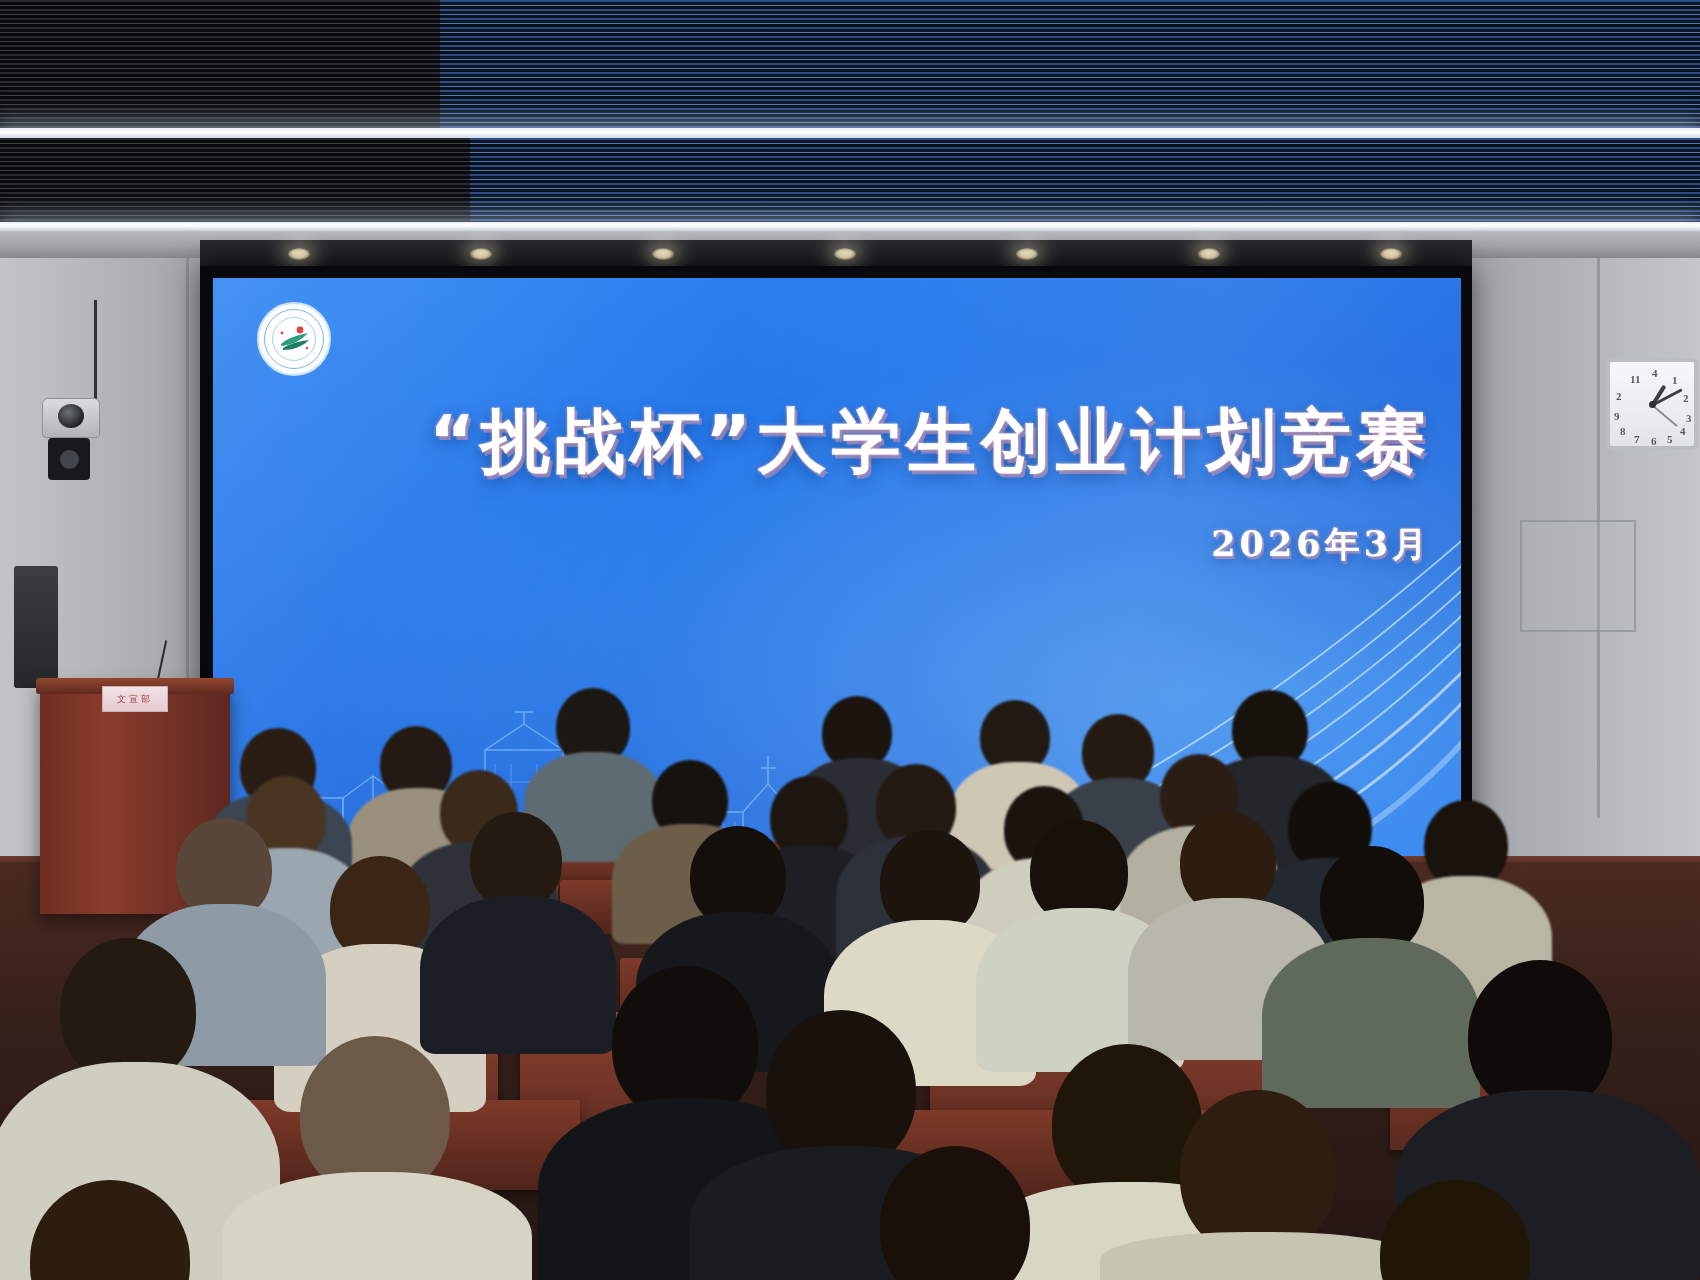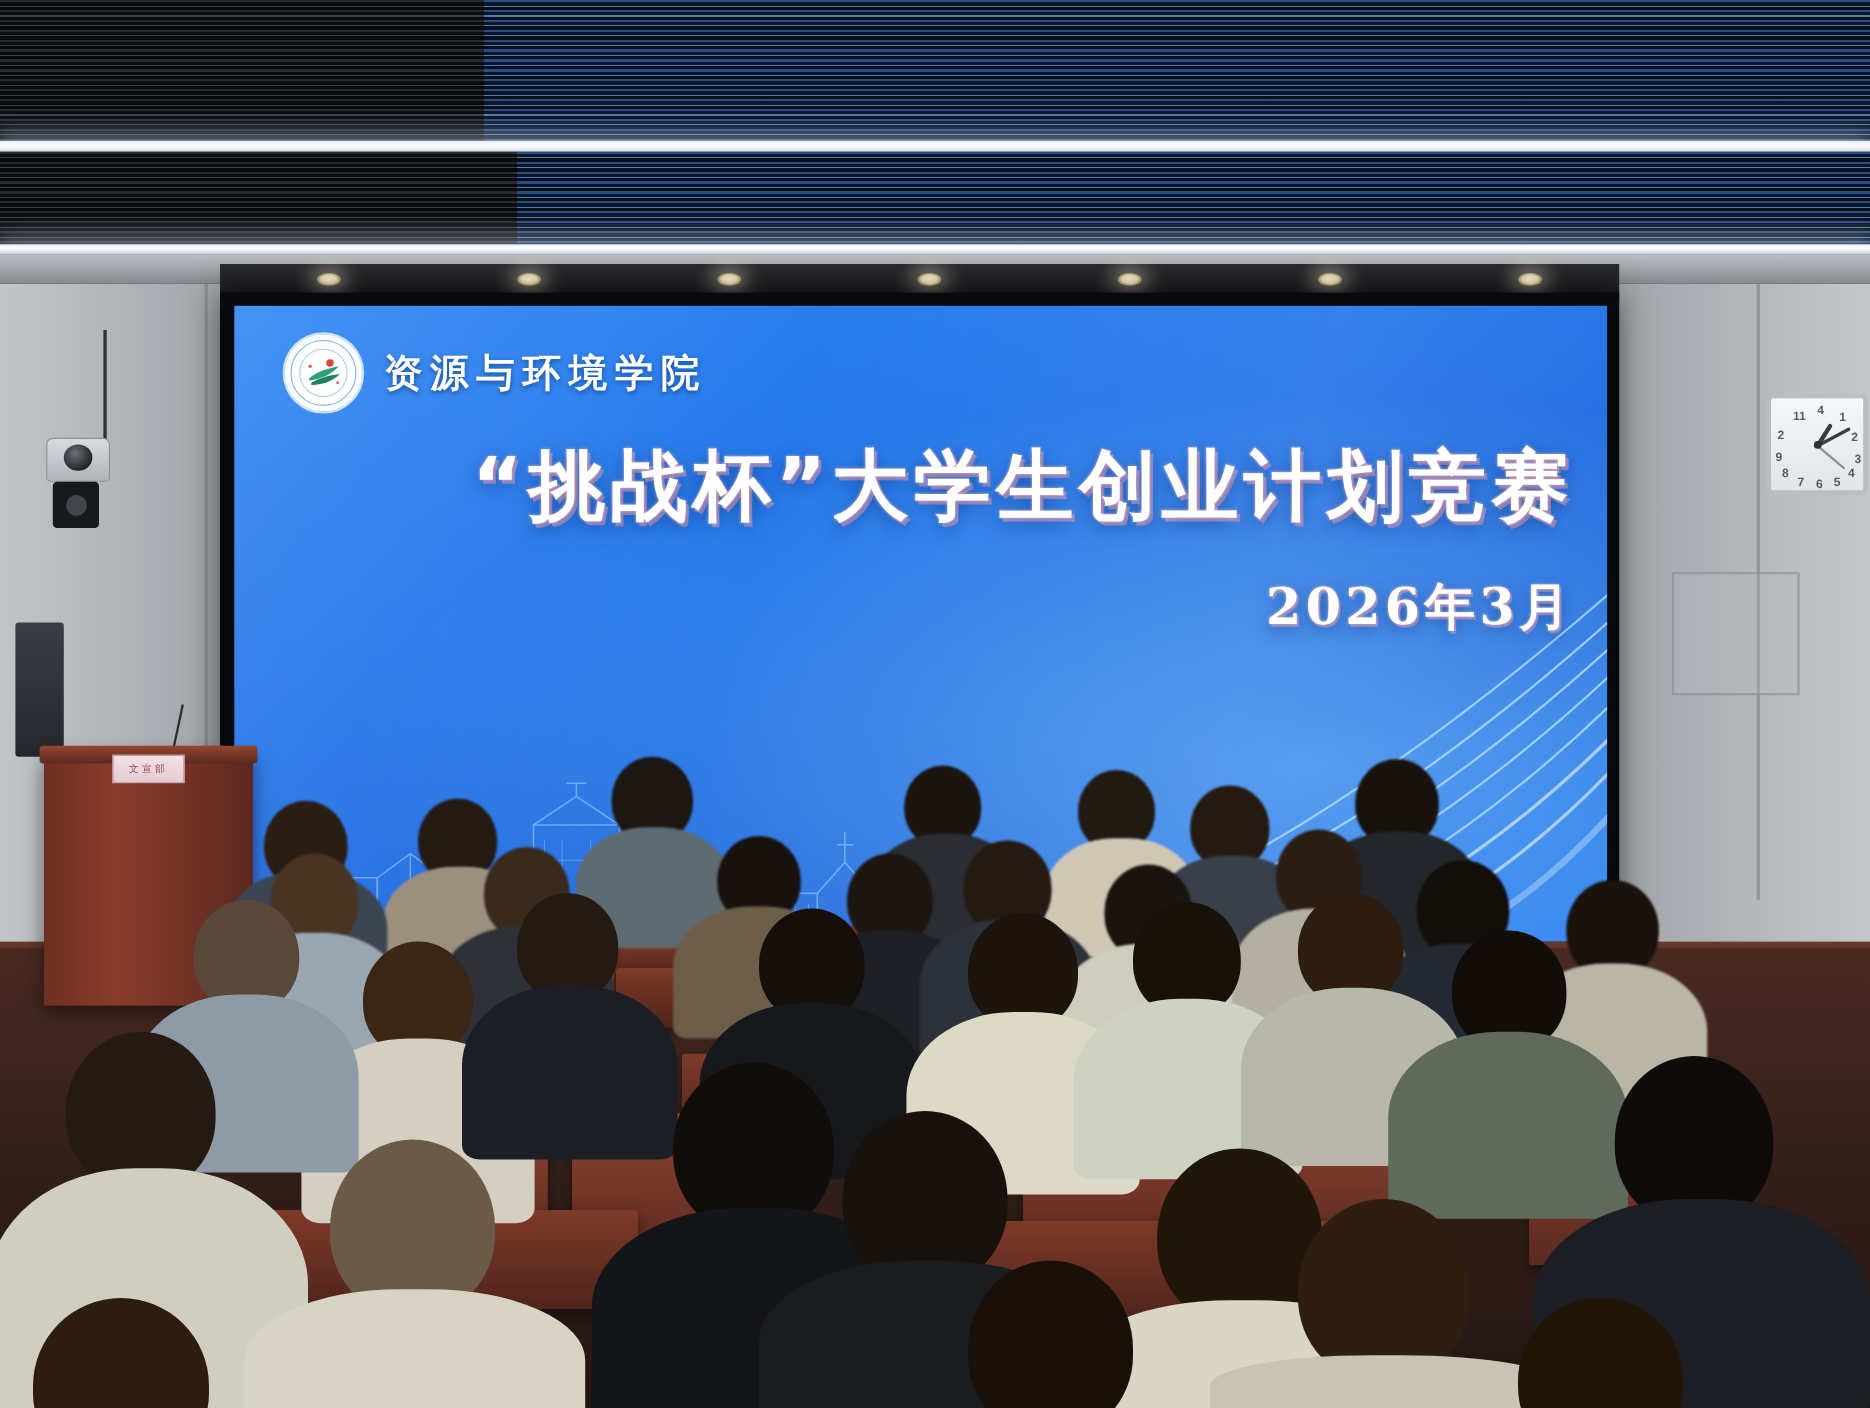--- a/index.html
+++ b/index.html
@@ -123,21 +123,21 @@
 
   
   .clock {
     position:absolute; left:1606px; top:358px; width:92px; height:92px;
     background:linear-gradient(to bottom,#f6f7f8,#e2e5e8);
     border:4px solid #b9bec3; border-radius:6px;
   }
   .clock-face { position:absolute; inset:0; }
   .clock-num {
     position:absolute; font-size:11px; color:#55595e;
-    font-family:Liberation Sans, sans-serif; font-weight:700;
+    font-family:Liberation Serif, serif; font-weight:700;
   }
   .hand {
     position:absolute; left:50%; top:50%; transform-origin:0 50%;
     background:#3a3e43; border-radius:2px;
   }
   .hand.hour { width:24px; height:4px; transform:rotate(-58deg); }
   .hand.minute { width:34px; height:3px; transform:rotate(-28deg); }
   .hand.second { width:33px; height:1.5px; background:#8a8f95; transform:rotate(40deg); }
   .clock-pin {
     position:absolute; left:50%; top:50%; width:7px; height:7px; margin:-3.5px 0 0 -3.5px;
@@ -199,21 +199,21 @@
     font-family:"DejaVu Sans", sans-serif;
     font-size:70px; letter-spacing:5px;
     text-shadow:0 0 3px rgba(255,190,190,.85),
                 3px 4px 0 rgba(255,155,165,.45),
                 0 6px 16px rgba(0,40,110,.55);
   }
   .scr-title .ln2 { display:block; margin-top:12px; }
   .scr-date {
     margin-top:38px; color:#ffffff; font-weight:700;
     font-family:"DejaVu Serif", serif;
-    font-size:46px; letter-spacing:4px;
+    font-size:35px; letter-spacing:4px;
     text-shadow:0 0 3px rgba(255,190,190,.8), 2px 3px 0 rgba(255,160,170,.40), 0 5px 14px rgba(0,40,110,.5);
   }
 
   
   .stage {
     position:absolute; left:0; top:862px; width:1700px; height:418px;
     background:linear-gradient(to bottom,#4a2a22,#35201a 40%,#241512);
   }
   .stage-front {
     position:absolute; left:0; top:856px; width:1700px; height:16px;
@@ -393,21 +393,20 @@
         <div class="emblem-ring"></div>
         <div class="emblem-ring2"></div>
         <svg class="emblem-mark" viewBox="0 0 34 30">
           <path d="M4 20 C 12 13, 22 11, 31 9 C 24 17, 14 21, 4 22 Z" fill="#2f9e7a"></path>
           <path d="M6 24 C 14 19, 24 17, 32 16 C 25 23, 15 26, 6 26 Z" fill="#1f7f63"></path>
           <circle cx="23" cy="6" r="3.4" fill="#e0443a"></circle>
           <circle cx="5" cy="9" r="1.4" fill="#e0443a"></circle>
           <circle cx="30" cy="24" r="1.2" fill="#e0443a"></circle>
         </svg>
       </div>
-      <div class="org-name">资源与环境学院</div>
     </div>
 
     <div class="scr-title-wrap">
       <div class="scr-title">
         <span class="ln1">“挑战杯”大学生创业计划竞赛</span>
       </div>
       <div class="scr-date">2026年3月</div>
     </div>
   </div>
 

